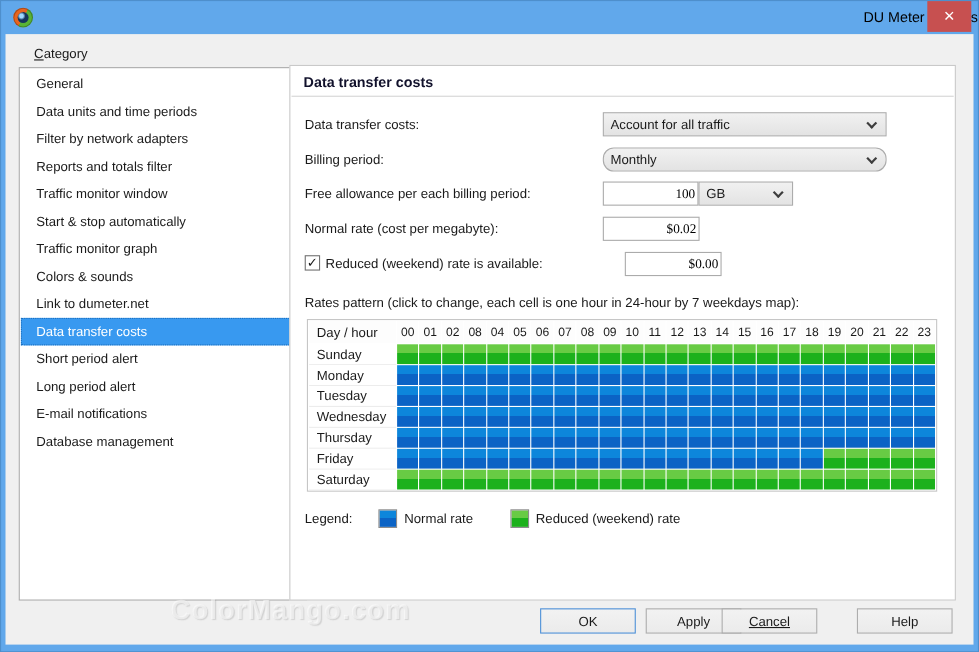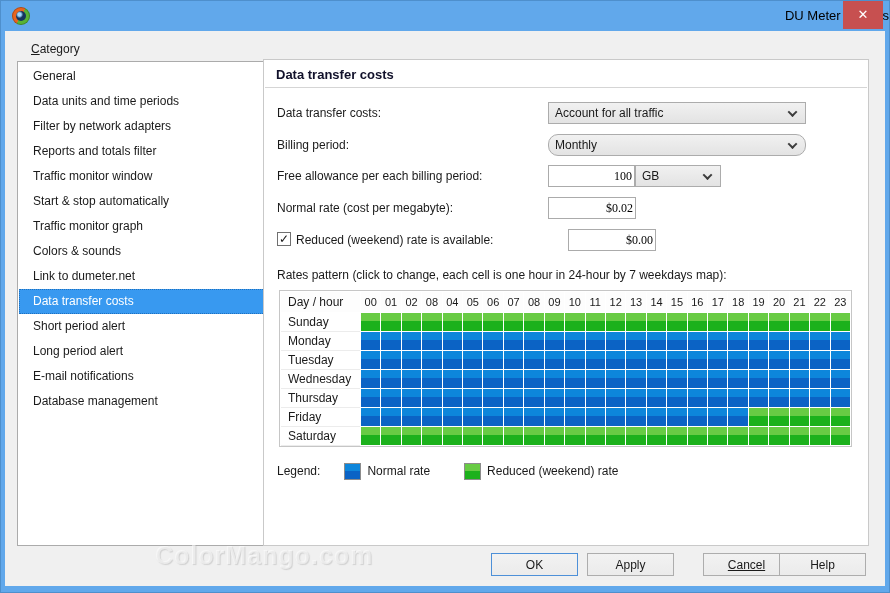--- a/index.html
+++ b/index.html
@@ -416,17 +416,17 @@
         <span class="lg-title">Normal rate</span>
         <span class="legend-swatch" id="swatch-reduced" style="background: linear-gradient(rgb(104, 203, 68) 0%, rgb(104, 203, 68) 45%, rgb(28, 177, 28) 45%, rgb(28, 177, 28) 100%);"></span>
         <span>Reduced (weekend) rate</span>
       </div>
     </div>
 
     <div class="watermark">ColorMango.com</div>
 
     <button class="btn btn-default" style="left:486px;">OK</button>
     <button class="btn" style="left:582px;">Apply</button>
-    <button class="btn" style="left:698px;text-decoration:underline;">Cancel</button>
+    <button class="btn" style="left:651px;text-decoration:underline;">Cancel</button>
     <button class="btn" style="left:774px;">Help</button>
 
   </div>
 </div>
 
 </body></html>

